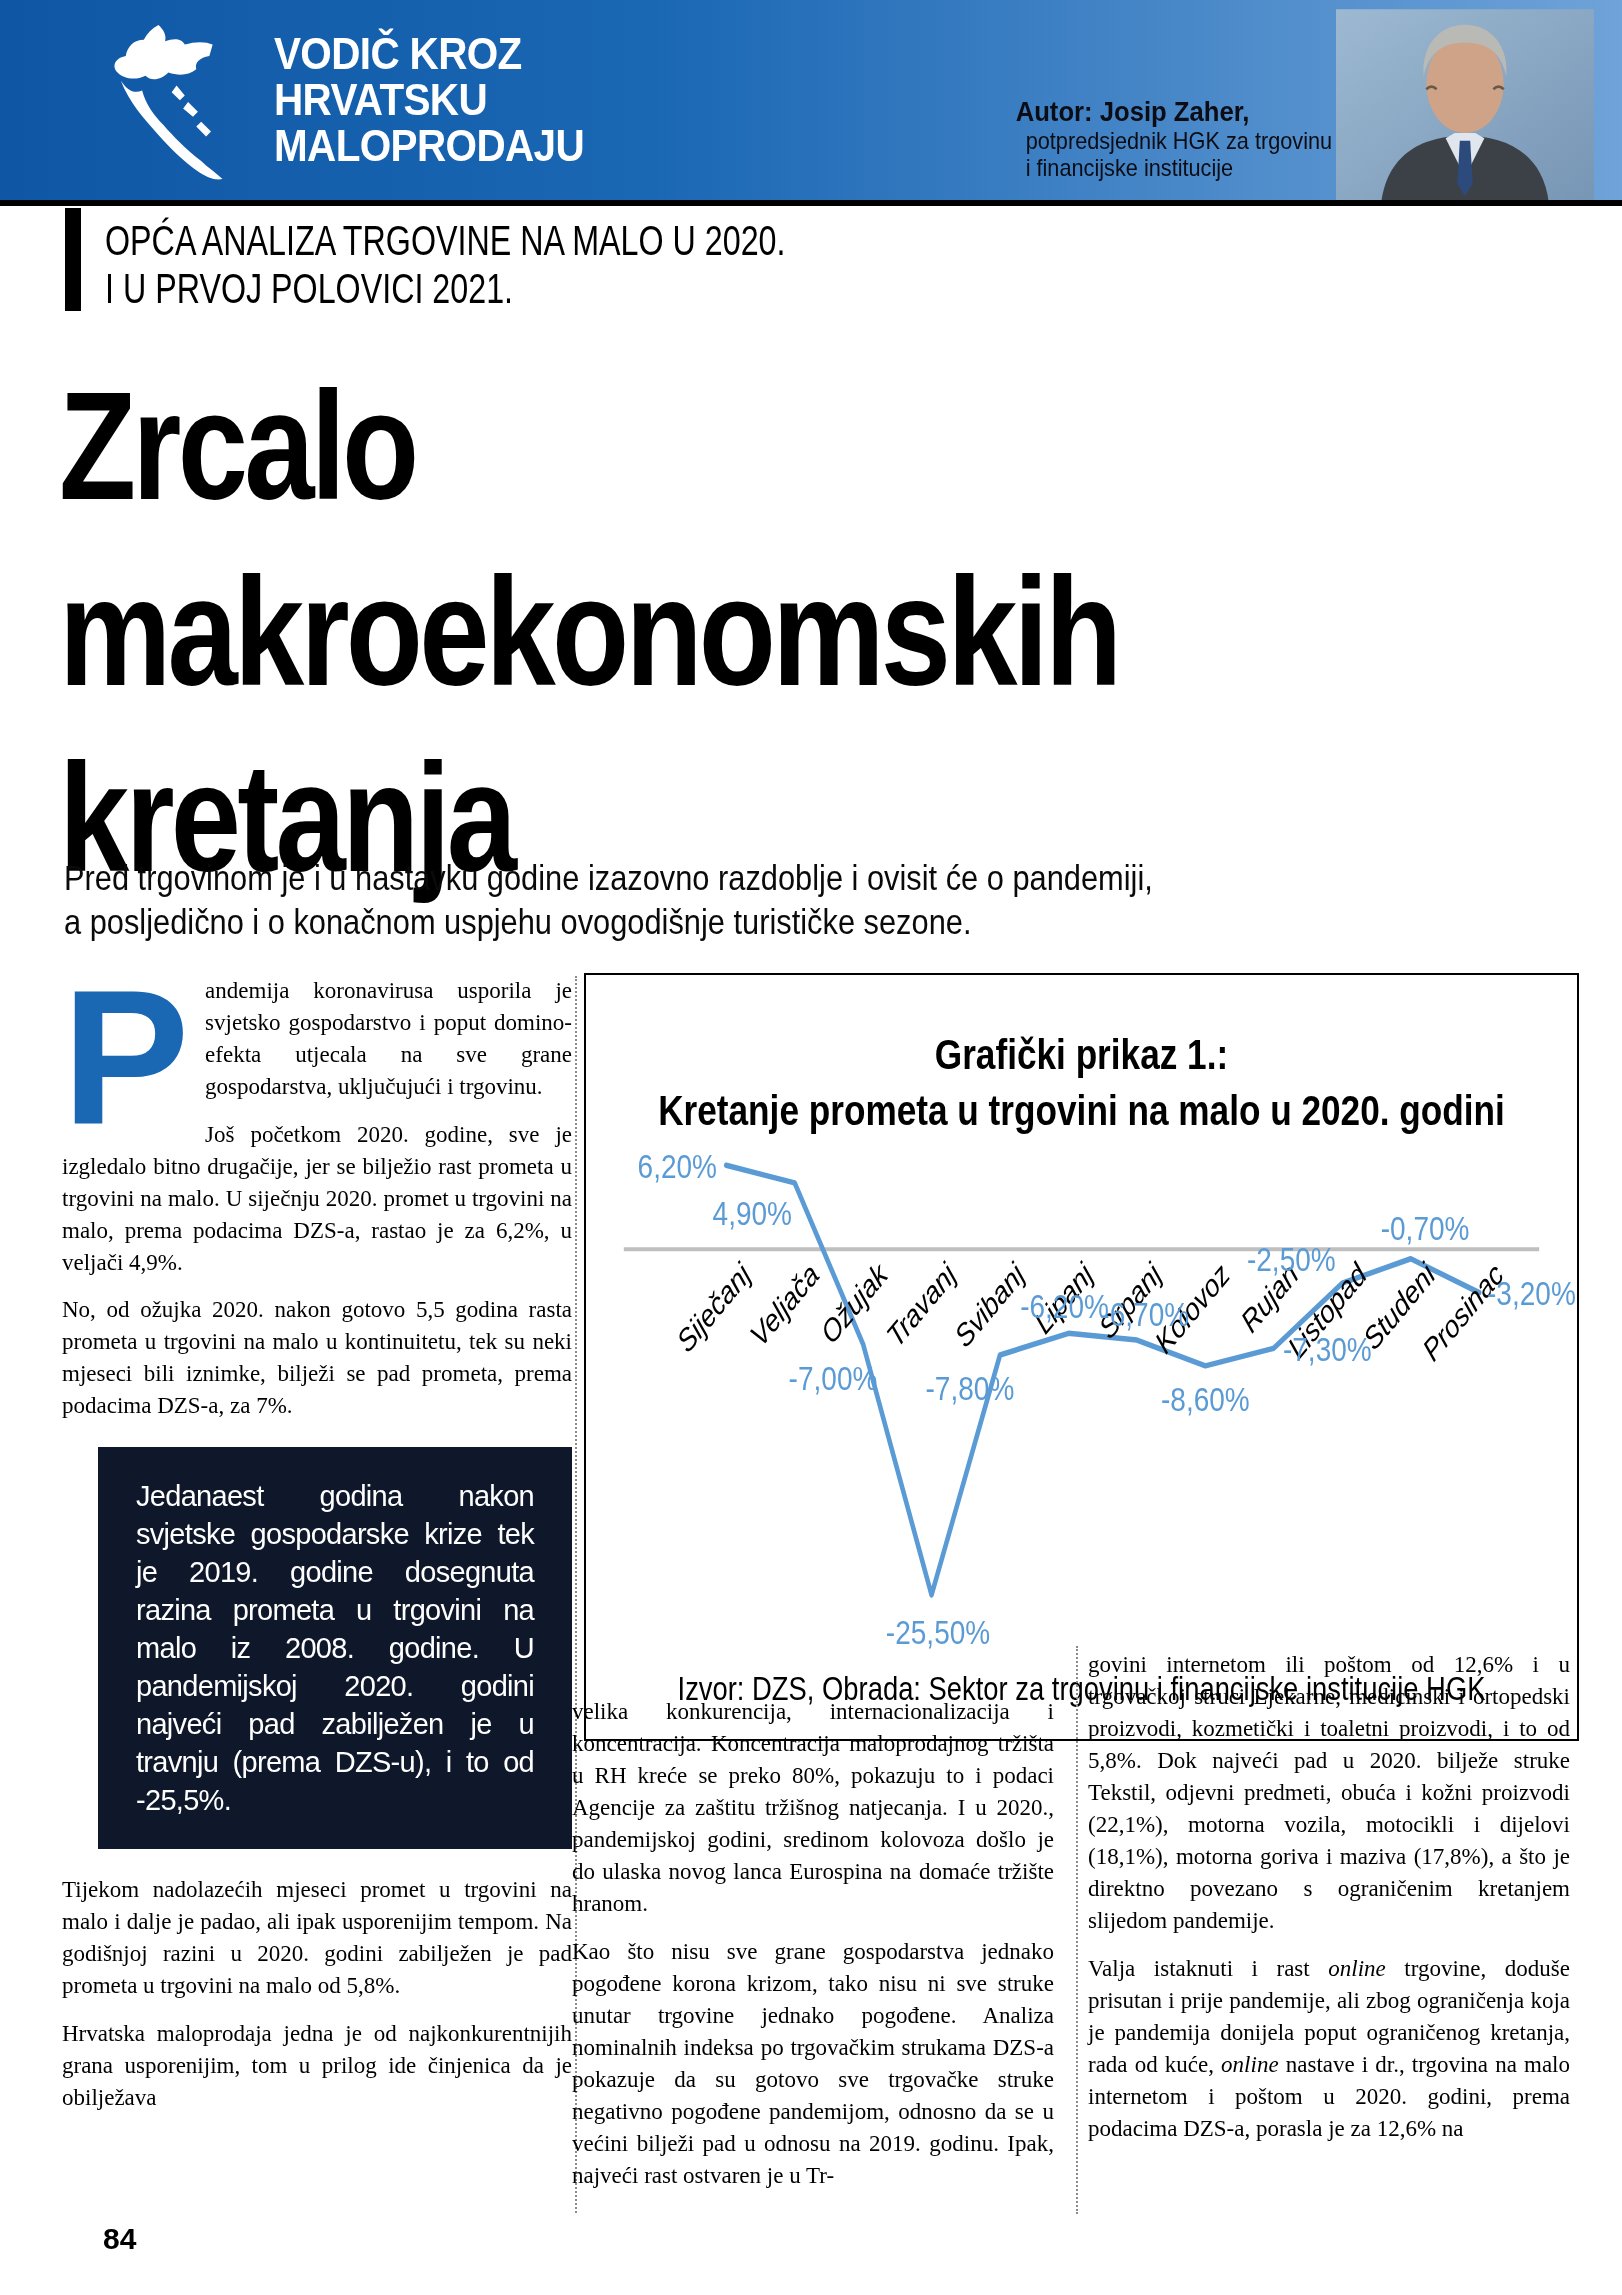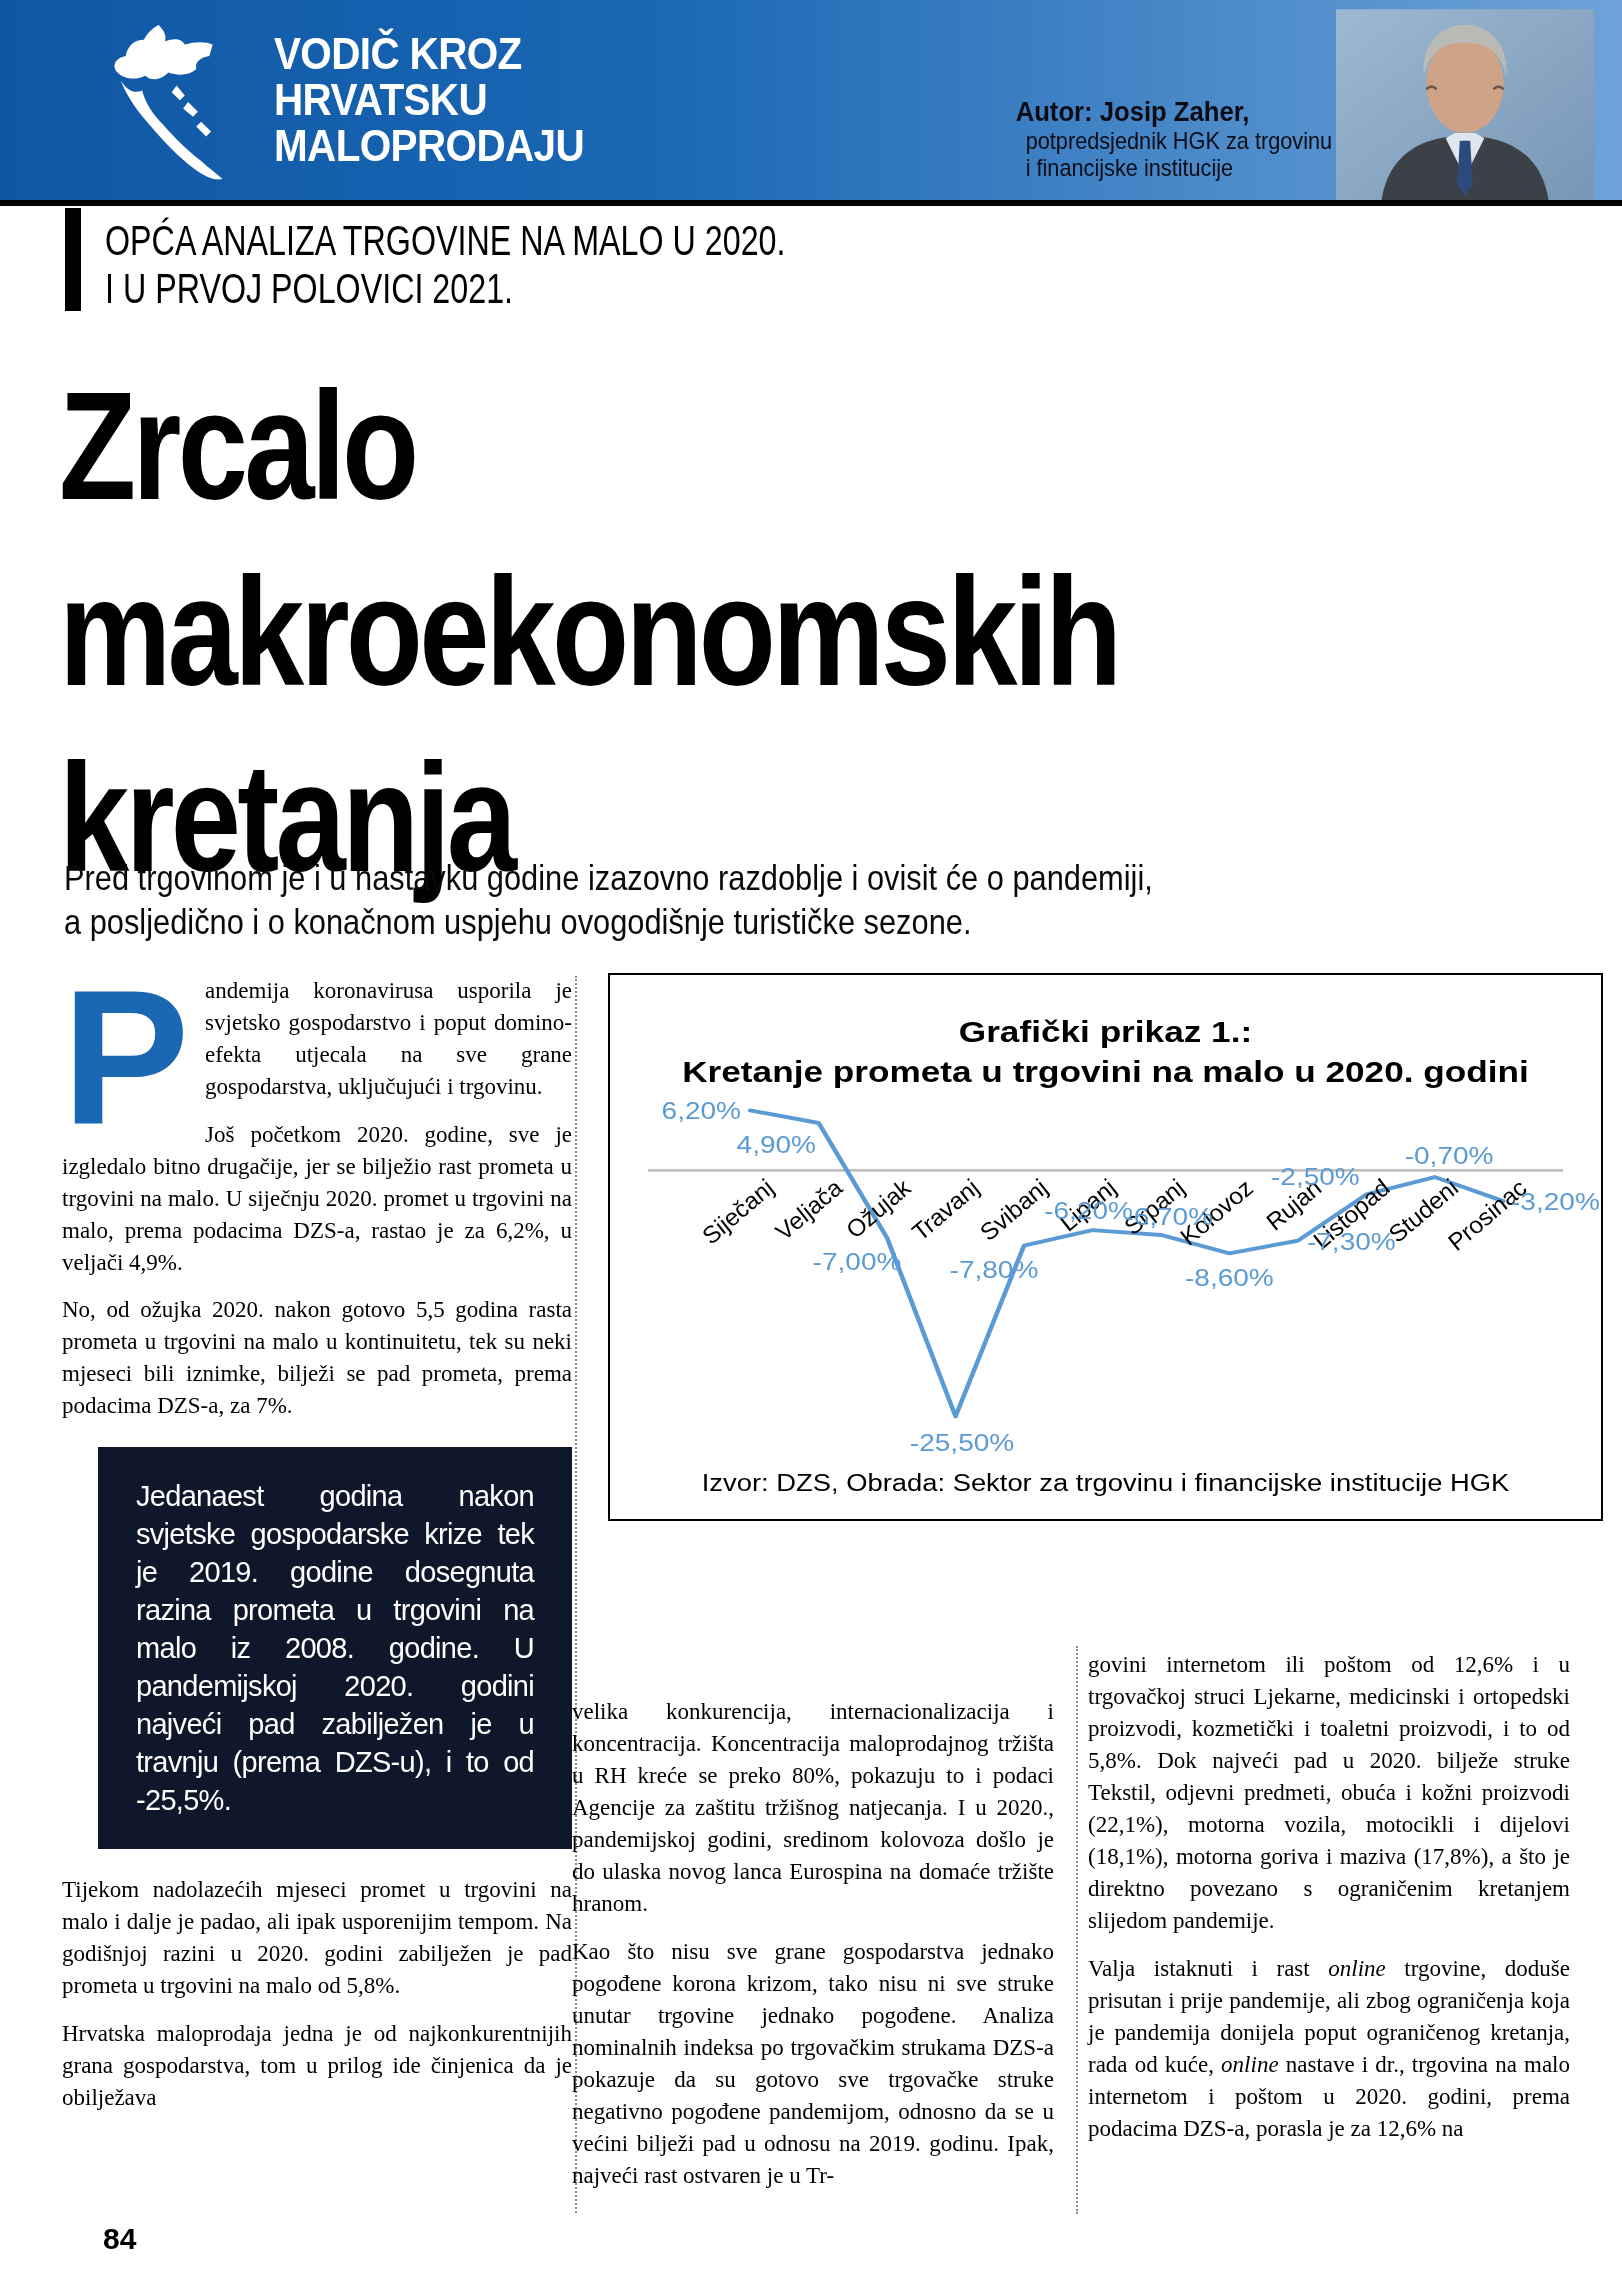--- a/index.html
+++ b/index.html
@@ -44,22 +44,22 @@
   .div-left{left:575px;top:976px;height:1237px;}
   .div-right{left:1076px;top:1646px;height:568px;}
   .it{font-style:italic;margin-top:19px;}
 
   
   .callout{background:#0f172a;color:#fff;margin:25px 0 25px 36px;padding:30px 38px;
            font-family:"Liberation Sans",sans-serif;font-size:29px;line-height:38px;
            letter-spacing:-0.7px;text-align:justify;}
 
   
-  .chart{position:absolute;left:584px;top:973px;width:995px;height:548px;
-         border:2.6px solid #000;box-sizing:border-box;background:#fff;margin-left:24px;}
+  .chart{position:absolute;left:584px;top:973px;width:995px;height:768px;
+         border:2.6px solid #000;box-sizing:border-box;background:#fff;}
   .chart svg{position:absolute;left:0;top:0;width:100%;height:100%;}
   svg text{font-family:"Liberation Sans",sans-serif;}
 
   
   .pagenum{position:absolute;left:103px;top:2222px;font-size:30px;font-weight:700;color:#000;}
 </style>
 </head>
 <body>
 
 <div class="page">
@@ -113,21 +113,21 @@
     <div>Pred trgovinom je i u nastavku godine izazovno razdoblje i ovisit će o pandemiji,</div>
     <div>a posljedično i o konačnom uspjehu ovogodišnje turističke sezone.</div>
   </div>
 
   <div class="col col-left">
     <p><span class="dropcap">P</span><span>andemija koronavirusa usporila je svjetsko gospodarstvo i poput domino-efekta utjecala na sve grane gospodarstva, uključujući i trgovinu.</span></p>
     <p>Još početkom 2020. godine, sve je izgledalo bitno drugačije, jer se bilježio rast prometa u trgovini na malo. U siječnju 2020. promet u trgovini na malo, prema podacima DZS-a, rastao je za 6,2%, u veljači 4,9%.</p>
     <p>No, od ožujka 2020. nakon gotovo 5,5 godina rasta prometa u trgovini na malo u kontinuitetu, tek su neki mjeseci bili iznimke, bilježi se pad prometa, prema podacima DZS-a, za 7%.</p>
     <div class="callout">Jedanaest godina nakon svjetske gospodarske krize tek je 2019. godine dosegnuta razina prometa u trgovini na malo iz 2008. godine. U pandemijskoj 2020. godini najveći pad zabilježen je u travnju (prema DZS-u), i to od -25,5%.</div>
     <p>Tijekom nadolazećih mjeseci promet u trgovini na malo i dalje je padao, ali ipak usporenijim tempom. Na godišnjoj razini u 2020. godini zabilježen je pad prometa u trgovini na malo od 5,8%.</p>
-    <p>Hrvatska maloprodaja jedna je od najkonkurentnijih grana gospodarstva, tom u prilog ide činjenica da je obilježava</p>
+    <p>Hrvatska maloprodaja jedna je od najkonkurentnijih grana usporenijim, tom u prilog ide činjenica da je obilježava</p>
   </div>
 
   <div class="chart">
     <svg id="chart-svg" viewBox="0 0 1520 975" preserveAspectRatio="none">
       <text x="760" y="120" text-anchor="middle" font-size="54" font-weight="bold">Grafički prikaz 1.:</text>
       <text x="760" y="192" text-anchor="middle" font-size="54" font-weight="bold">Kretanje prometa u trgovini na malo u 2020. godini</text>
       <line id="zero-line" x1="58" y1="350" x2="1462" y2="350" stroke="#bfbfbf" stroke-width="5"></line>
       <polyline id="data-line" fill="none" stroke="#5b9bd5" stroke-width="7" stroke-linejoin="round" stroke-linecap="round" points="215,242.74 320,265.23 425,471.1 530,791.1500000000001 635,484.94 740,457.26 845,465.91 950,498.78 1055,476.29 1160,393.25 1265,362.11 1370,405.36"></polyline>
       <g id="chart-months">
           <text transform="translate(255,385) rotate(-45)" text-anchor="end" font-size="40" font-style="italic" fill="#000">Siječanj</text>

